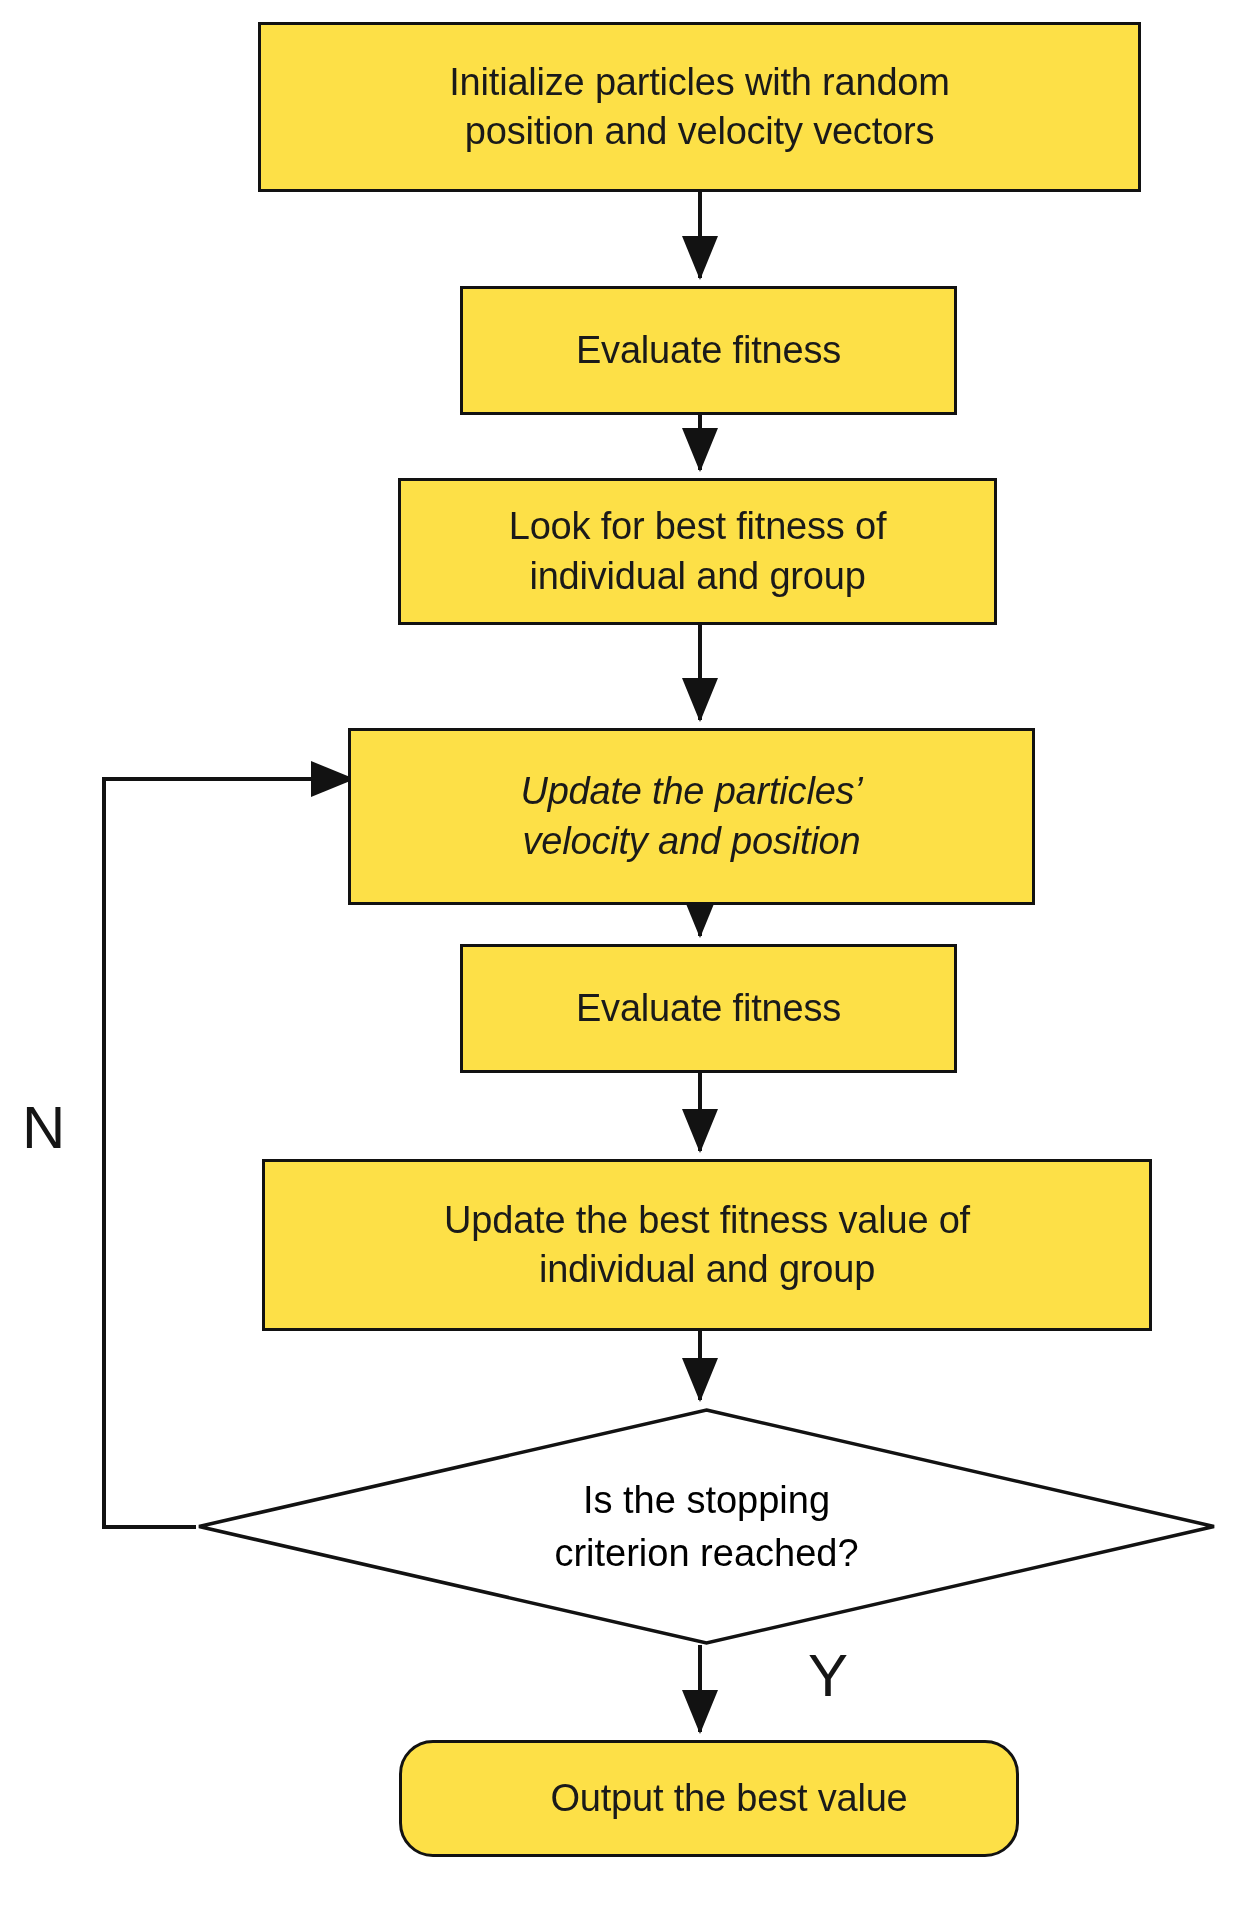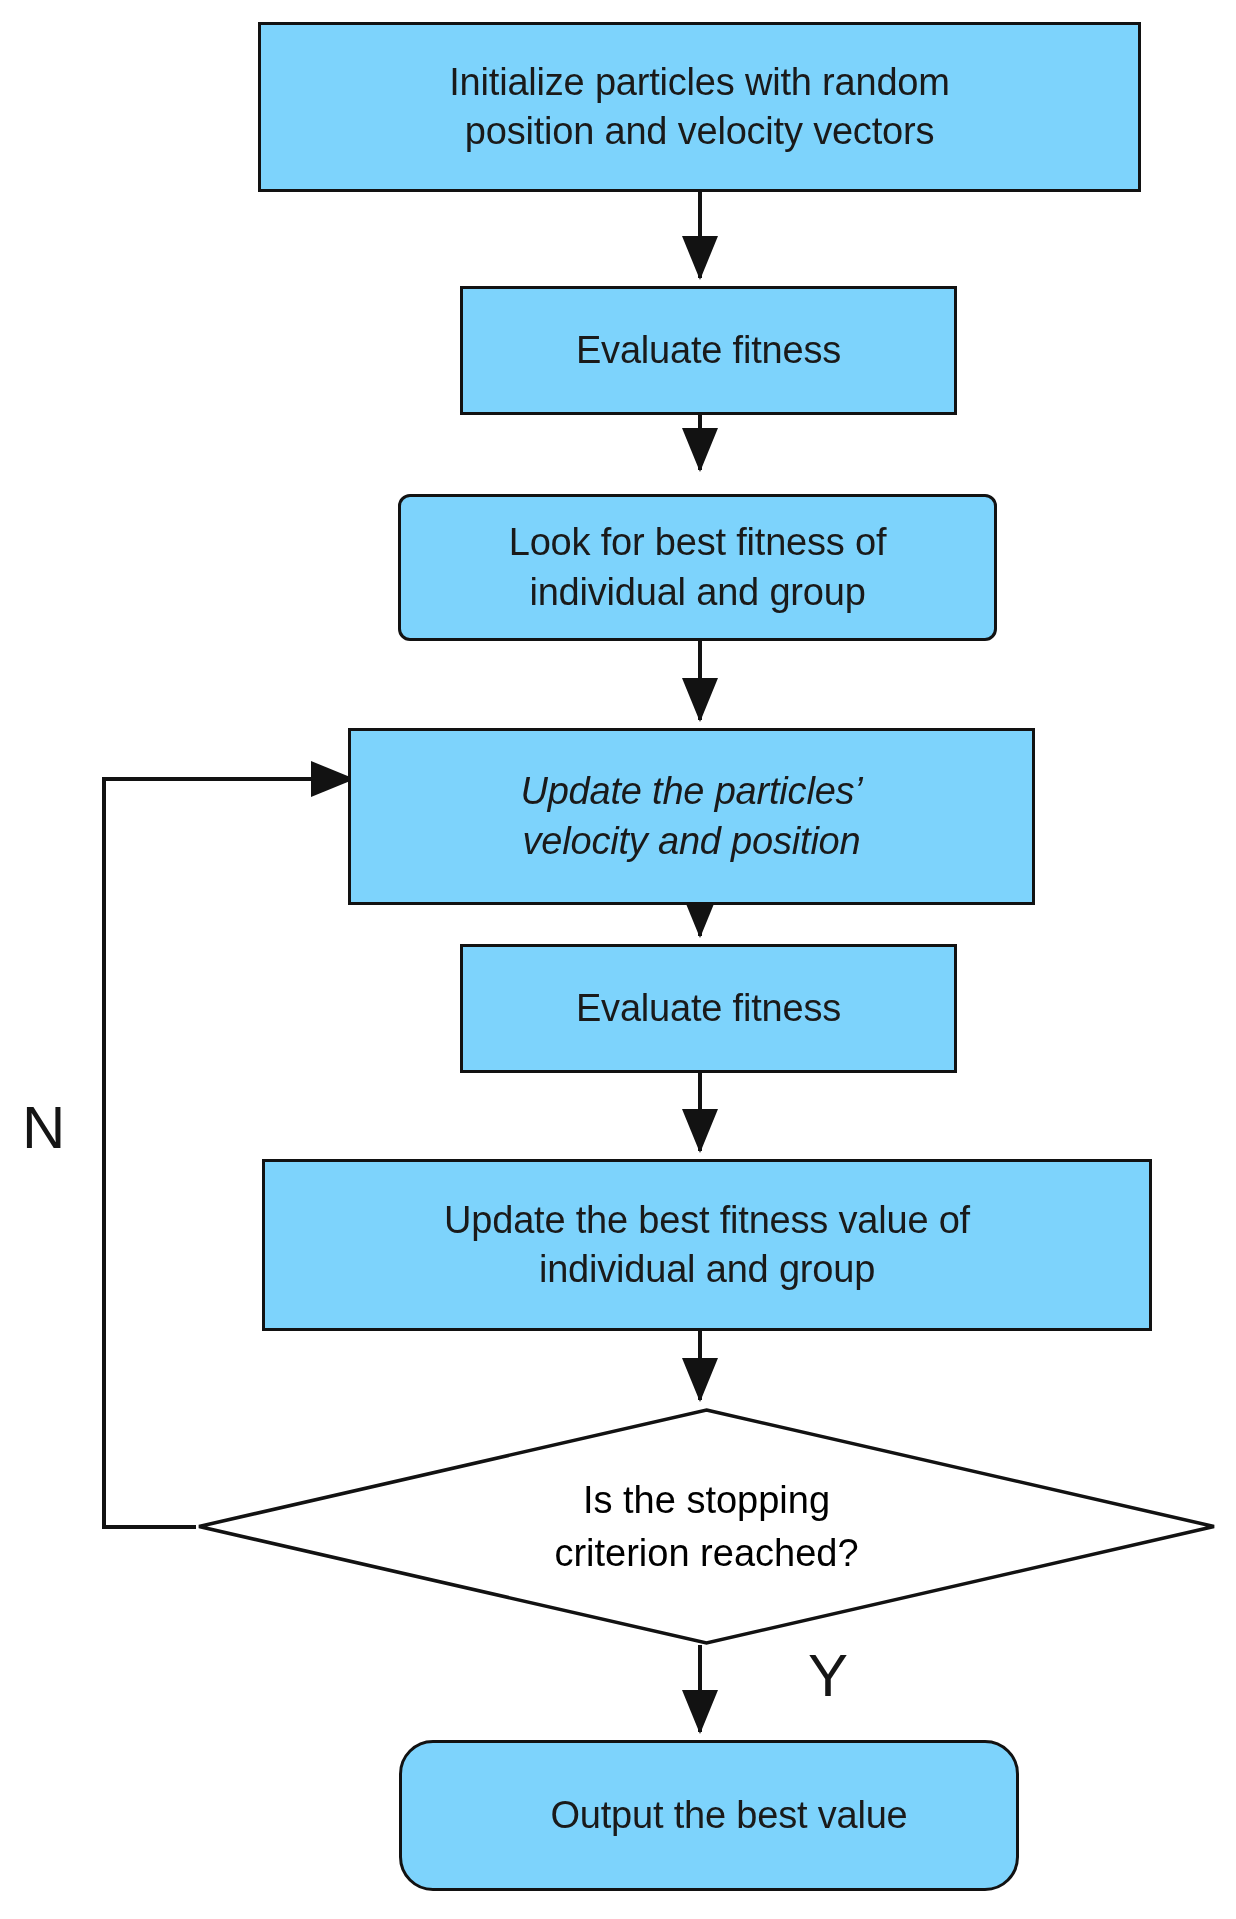--- a/index.html
+++ b/index.html
@@ -26,21 +26,21 @@
     height: 1919px;
     pointer-events: none;
   }
   .node {
     position: absolute;
     box-sizing: border-box;
     display: flex;
     align-items: center;
     justify-content: center;
     text-align: center;
-    background: #7dd3fc;
+    background: #fde047;
     color: #1a1a1a;
     border: 3px solid #121212;
     font-family: "Liberation Sans", sans-serif;
     font-size: 38px;
     line-height: 1.30;
     letter-spacing: -0.2px;
     font-weight: 400;
   }
   .node .label {
     display: block;
@@ -114,21 +114,21 @@
 
   <div class="node" style="left:258px; top:22px; width:883px; height:170px;">
     <span class="label">Initialize particles with random
 position and velocity vectors</span>
   </div>
 
   <div class="node" style="left:460px; top:286px; width:497px; height:129px;">
     <span class="label">Evaluate fitness</span>
   </div>
 
-  <div class="node" style="left:398px; top:494px; width:599px; height:147px;border-radius:12px;">
+  <div class="node" style="left:398px; top:478px; width:599px; height:147px;">
     <span class="label">Look for best fitness of
 individual and group</span>
   </div>
 
   <div class="node" style="left:348px; top:728px; width:687px; height:177px;font-style:italic;">
     <span class="label">Update the particles’
 velocity and position</span>
   </div>
 
   <div class="node" style="left:460px; top:944px; width:497px; height:129px;">
@@ -141,21 +141,21 @@
   </div>
 
   <div class="diamond-wrap" style="left:196px; top:1408px; width:1021px; height:237px;">
     <svg width="1021" height="237" viewBox="0 0 1021 237" xmlns="http://www.w3.org/2000/svg">
       <polygon points="510.5,2 1018,118.5 510.5,235 3,118.5" fill="#ffffff" stroke="#121212" stroke-width="3.5"></polygon>
     </svg>
     <div class="diamond-text">Is the stopping
 criterion reached?</div>
   </div>
 
-  <div class="node terminal" style="left:399px; top:1740px; width:620px; height:151px;padding-left:40px;">
+  <div class="node terminal" style="left:399px; top:1740px; width:620px; height:117px;padding-left:40px;">
     <span class="label">Output the best value</span>
   </div>
 
   <div class="branch-label" style="left:22px; top:1098px;">N</div>
 
   <div class="branch-label" style="left:808px; top:1646px;">Y</div>
 
 </div>
 
 </body></html>

